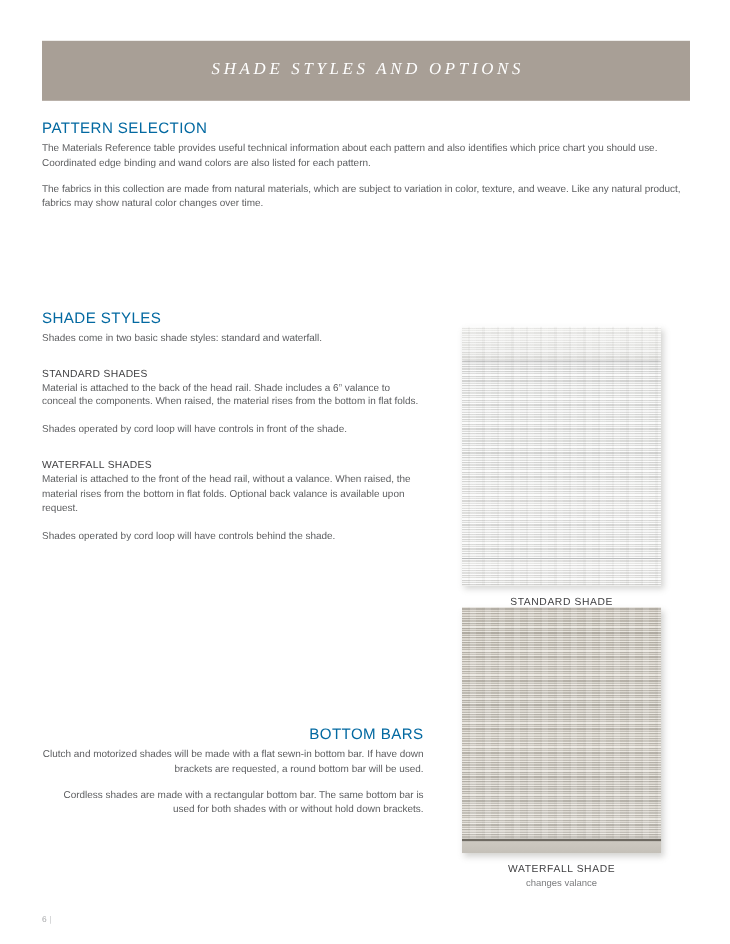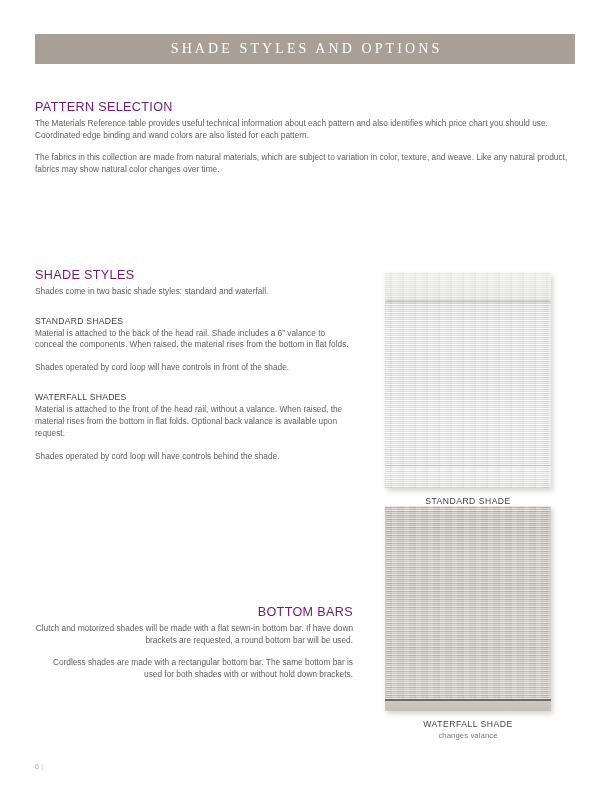--- a/index.html
+++ b/index.html
@@ -15,40 +15,41 @@
     color: #58595b;
     overflow: hidden;
   }
 
   
   .page-banner {
     position: absolute;
     left: 35px;
     top: 34px;
     width: 540px;
-    height: 30px;
+    height: 50px;
     background: #a89f96;
     display: flex;
     align-items: center;
     justify-content: center;
+    font-style: italic;
   }
   .page-banner-title {
     font-family: "Liberation Serif", serif;
     font-size: 14px;
     letter-spacing: 3.1px;
     color: #ffffff;
     text-indent: 3.1px;
     white-space: nowrap;
   }
 
   
   .section-title {
     font-size: 12.6px;
     letter-spacing: 0.35px;
-    color: #701a75;
+    color: #0369a1;
     font-weight: 400;
     margin: 0 0 2px 0;
     line-height: 1.25;
   }
   .sub-title {
     font-size: 8.6px;
     font-weight: normal;
     letter-spacing: 0.25px;
     color: #3f3f41;
     margin: 0 0 1px 0;
@@ -70,21 +71,21 @@
     left: 35px;
     top: 100px;
     width: 540px;
   }
   .intro-block .body-text { width: 540px; }
 
   
   .left-col-styles {
     position: absolute;
     left: 35px;
-    top: 268px;
+    top: 258px;
     width: 318px;
   }
   .left-col-styles .group { margin-top: 18px; }
 
   .left-col-bottombars {
     position: absolute;
     left: 35px;
     top: 605px;
     width: 318px;
     text-align: right;

